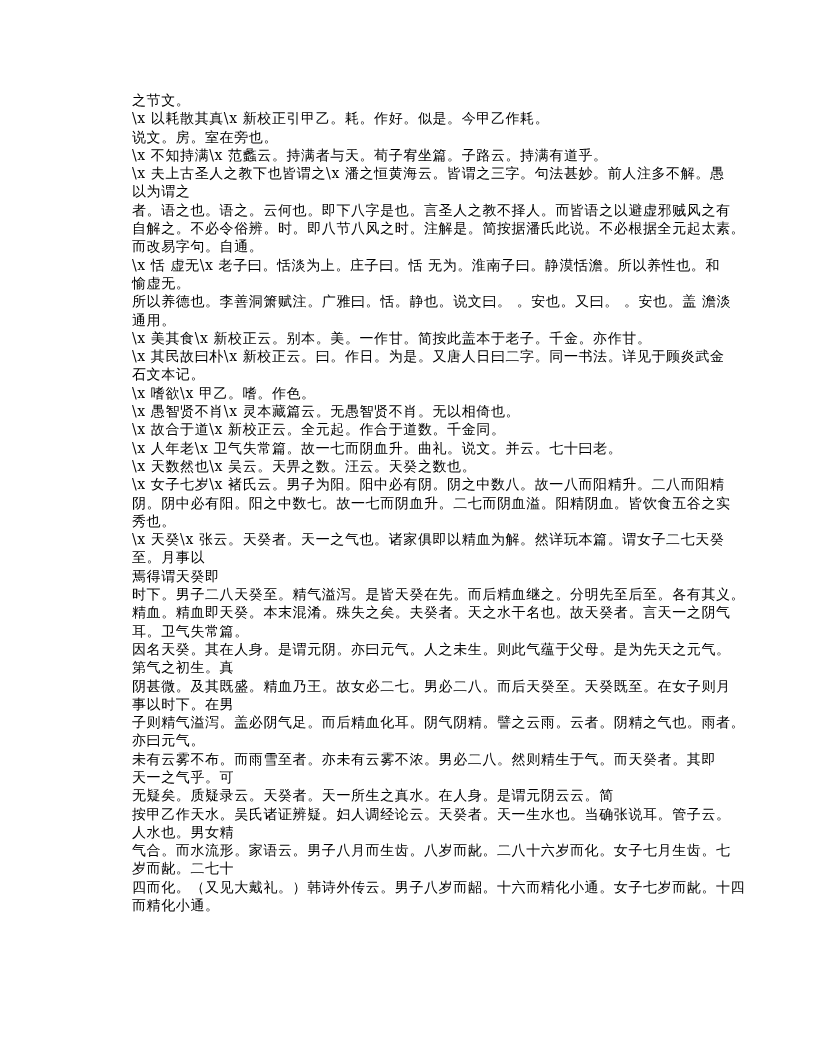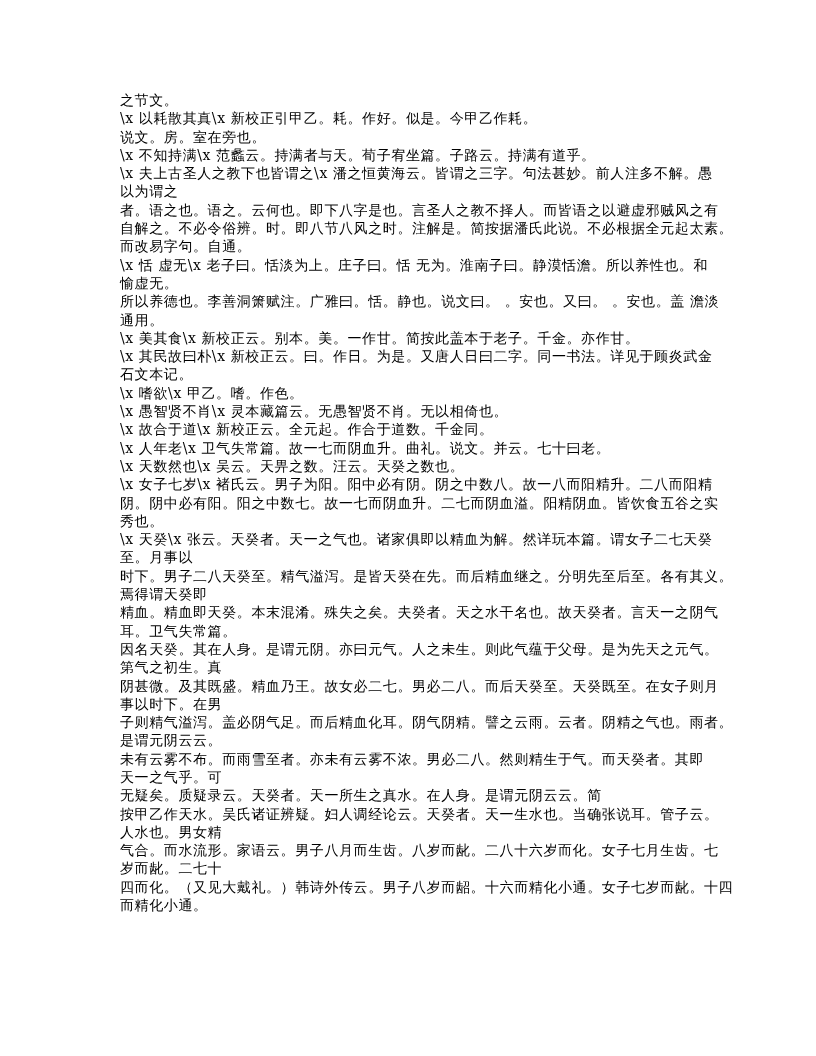--- a/index.html
+++ b/index.html
@@ -10,21 +10,21 @@
     body {
       width: 816px;
       height: 1056px;
       position: relative;
       overflow: hidden;
       font-family: "DejaVu Serif", "Liberation Serif", serif;
       color: #000000;
     }
     .page {
       position: absolute;
-      left: 120px;
+      left: 132px;
       top: 91px;
       width: 592px;
     }
     .line {
       font-size: 14px;
       line-height: 18.3px;
       height: 18.3px;
       white-space: nowrap;
       letter-spacing: 0.6px;
     }
@@ -52,30 +52,30 @@
   <div class="line">\x 嗜欲\x 甲乙。嗜。作色。</div>
   <div class="line">\x 愚智贤不肖\x 灵本藏篇云。无愚智贤不肖。无以相倚也。</div>
   <div class="line">\x 故合于道\x 新校正云。全元起。作合于道数。千金同。</div>
   <div class="line">\x 人年老\x 卫气失常篇。故一七而阴血升。曲礼。说文。并云。七十曰老。</div>
   <div class="line">\x 天数然也\x 吴云。天畀之数。汪云。天癸之数也。</div>
   <div class="line">\x 女子七岁\x 褚氏云。男子为阳。阳中必有阴。阴之中数八。故一八而阳精升。二八而阳精</div>
   <div class="line">阴。阴中必有阳。阳之中数七。故一七而阴血升。二七而阴血溢。阳精阴血。皆饮食五谷之实</div>
   <div class="line">秀也。</div>
   <div class="line">\x 天癸\x 张云。天癸者。天一之气也。诸家俱即以精血为解。然详玩本篇。谓女子二七天癸</div>
   <div class="line">至。月事以</div>
+  <div class="line">焉得谓天癸即</div>
   <div class="line">时下。男子二八天癸至。精气溢泻。是皆天癸在先。而后精血继之。分明先至后至。各有其义。</div>
-  <div class="line">焉得谓天癸即</div>
   <div class="line">精血。精血即天癸。本末混淆。殊失之矣。夫癸者。天之水干名也。故天癸者。言天一之阴气</div>
   <div class="line">耳。卫气失常篇。</div>
   <div class="line">因名天癸。其在人身。是谓元阴。亦曰元气。人之未生。则此气蕴于父母。是为先天之元气。</div>
   <div class="line">第气之初生。真</div>
   <div class="line">阴甚微。及其既盛。精血乃王。故女必二七。男必二八。而后天癸至。天癸既至。在女子则月</div>
   <div class="line">事以时下。在男</div>
   <div class="line">子则精气溢泻。盖必阴气足。而后精血化耳。阴气阴精。譬之云雨。云者。阴精之气也。雨者。</div>
-  <div class="line">是谓元阴云云。</div>
+  <div class="line">亦曰元气。</div>
   <div class="line">未有云雾不布。而雨雪至者。亦未有云雾不浓。男必二八。然则精生于气。而天癸者。其即</div>
   <div class="line">天一之气乎。可</div>
   <div class="line">无疑矣。质疑录云。天癸者。天一所生之真水。在人身。是谓元阴云云。简</div>
   <div class="line">按甲乙作天水。吴氏诸证辨疑。妇人调经论云。天癸者。天一生水也。当确张说耳。管子云。</div>
   <div class="line">人水也。男女精</div>
   <div class="line">气合。而水流形。家语云。男子八月而生齿。八岁而龀。二八十六岁而化。女子七月生齿。七</div>
   <div class="line">岁而龀。二七十</div>
   <div class="line">四而化。（又见大戴礼。）韩诗外传云。男子八岁而龆。十六而精化小通。女子七岁而龀。十四</div>
   <div class="line">而精化小通。</div>
 </div>

